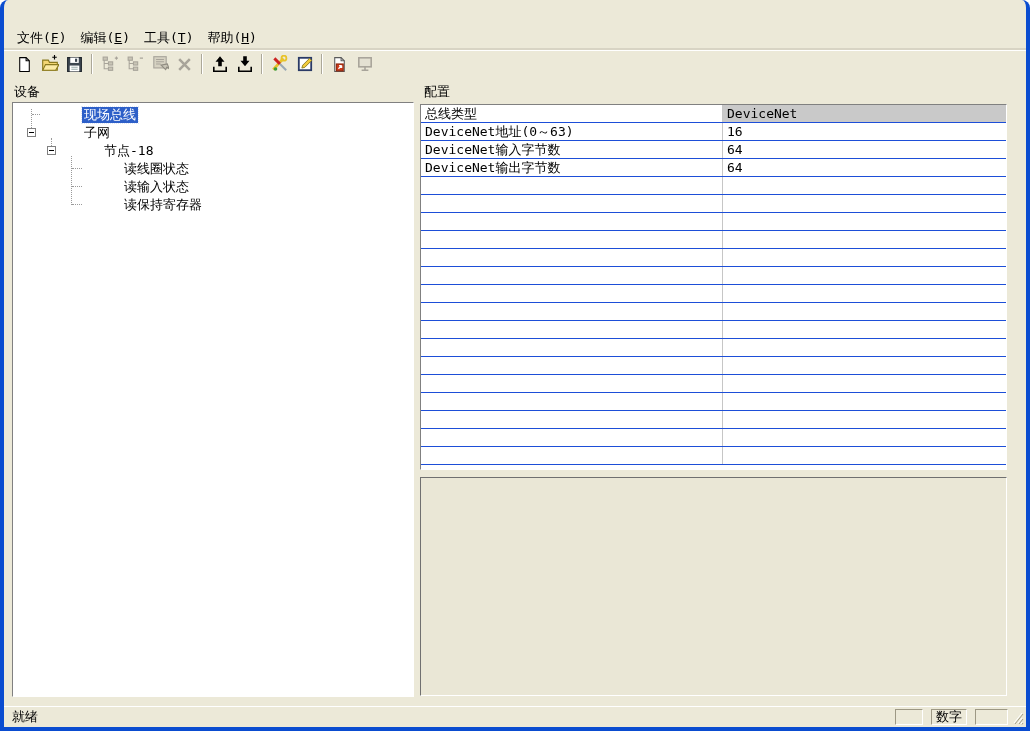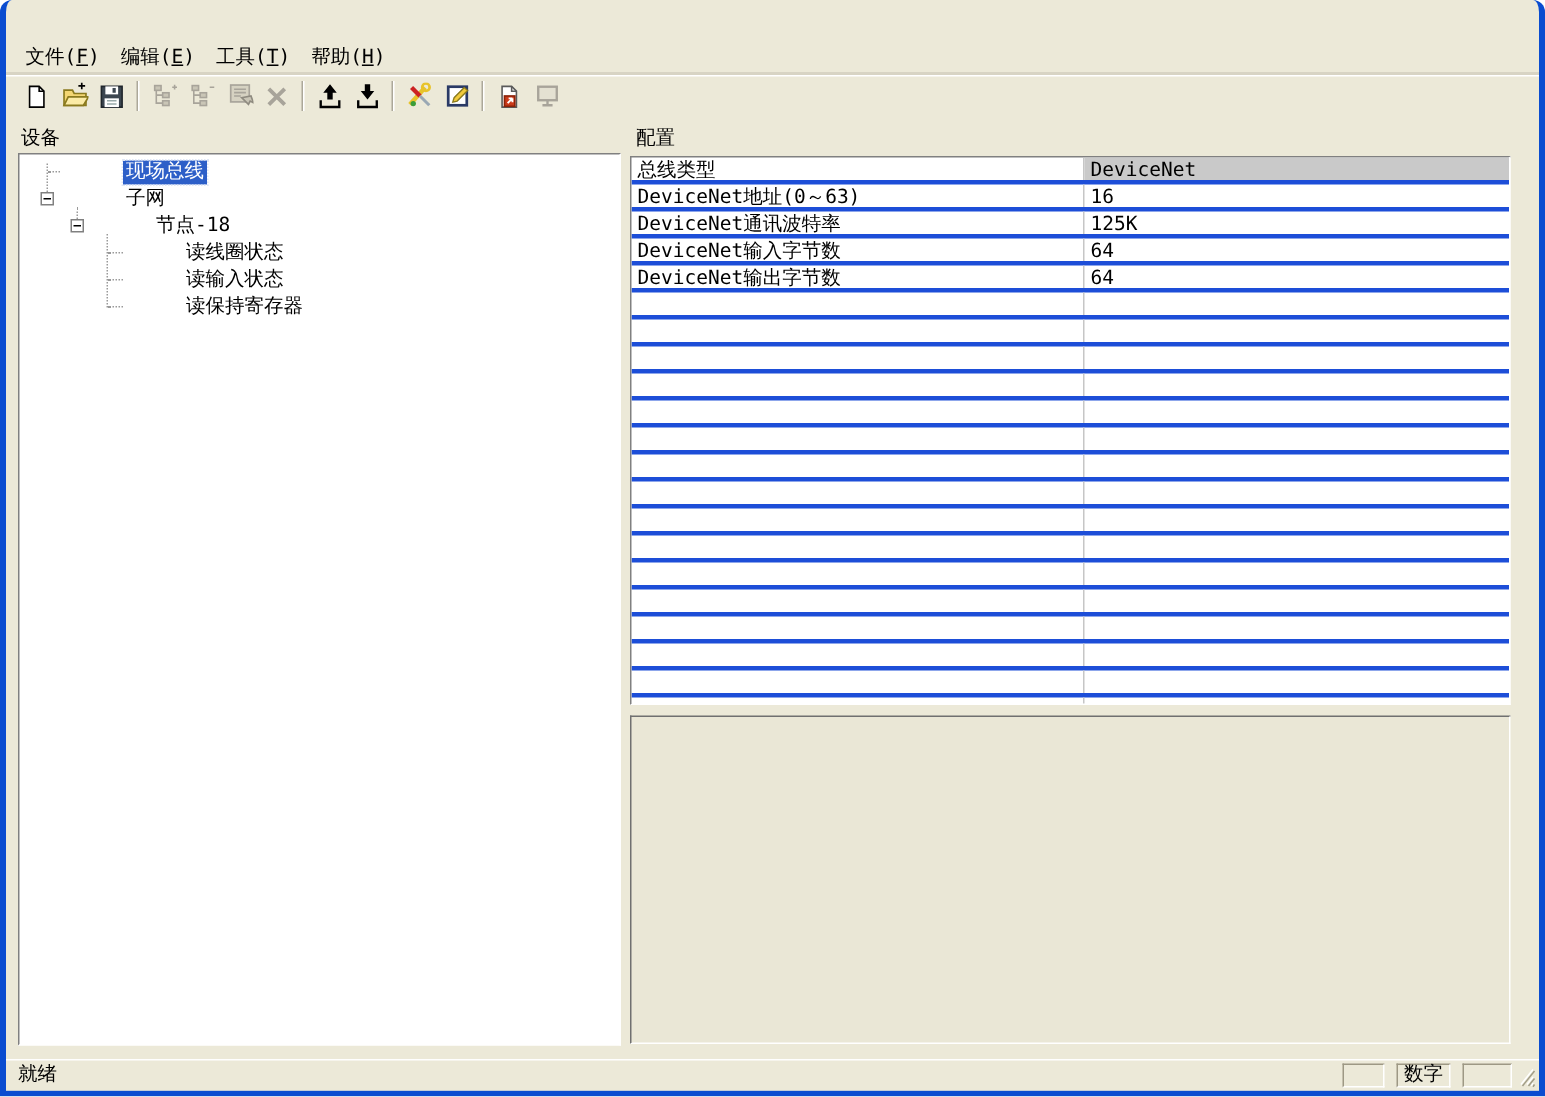--- a/index.html
+++ b/index.html
@@ -84,21 +84,21 @@
   .v1{ left:18px; top:6px;  height:19px; }
   .v2{ left:38px; top:35px; height:8px; }
   .v3{ left:58px; top:53px; height:49px; }
 
   
   .cfg-table{
     position:absolute; left:416px; top:27px; width:587px; height:366px;
     background:#fff; border:1px solid; border-color:#808080 #fff #fff #808080;
     overflow:hidden;
   }
-  .crow{ display:flex; height:18px; border-bottom:3px solid #1d4ed8; }
+  .crow{ display:flex; height:18px; border-bottom:1px solid #1d4ed8; }
   .cname{ width:302px; border-right:1px solid #C6C6C6; padding:0 0 0 4px; line-height:17px; white-space:nowrap; overflow:hidden; }
   .cval{ flex:1; padding:0 0 0 4px; line-height:17px; white-space:nowrap; }
   .cval.hdr{ background:#C9C9C9; }
 
   .bottom-panel{
     position:absolute; left:416px; top:400px; width:587px; height:219px;
     background:#EAE7D6; border:1px solid; border-color:#707070 #fff #fff #707070;
   }
 
   
@@ -264,24 +264,20 @@
 
     <div class="panel-title" style="left:420px; top:6px;">配置</div>
     <div class="cfg-table">
       <div class="crow">
         <div class="cname">总线类型</div>
         <div class="cval hdr">DeviceNet</div>
       </div>
       <div class="crow">
         <div class="cname">DeviceNet地址(0～63)</div>
         <div class="cval">16</div>
-      </div>
-      <div class="crow">
-        <div class="cname">DeviceNet通讯波特率</div>
-        <div class="cval">125K</div>
       </div>
       <div class="crow">
         <div class="cname">DeviceNet输入字节数</div>
         <div class="cval">64</div>
       </div>
       <div class="crow">
         <div class="cname">DeviceNet输出字节数</div>
         <div class="cval">64</div>
       </div>
       <div>

